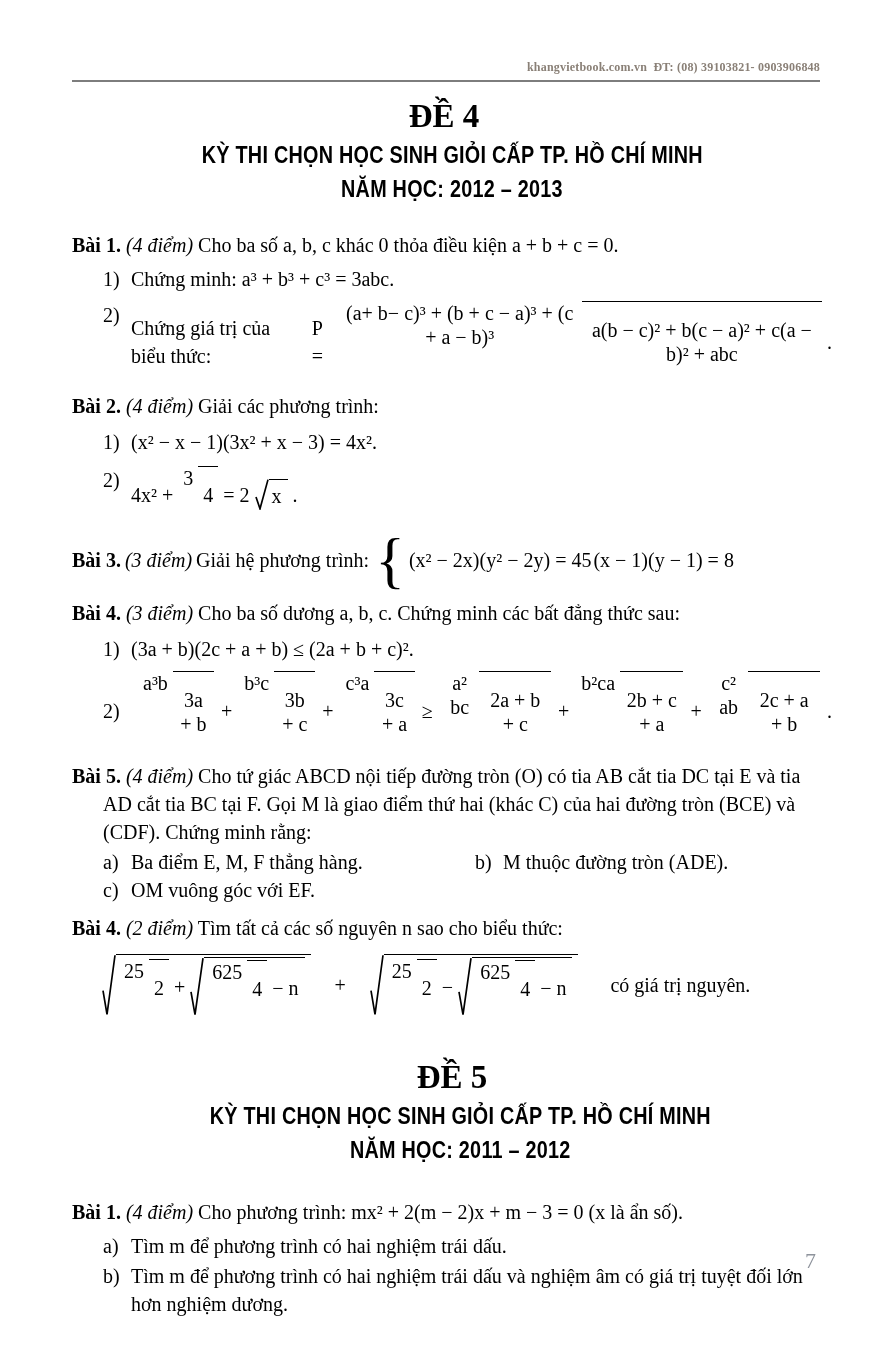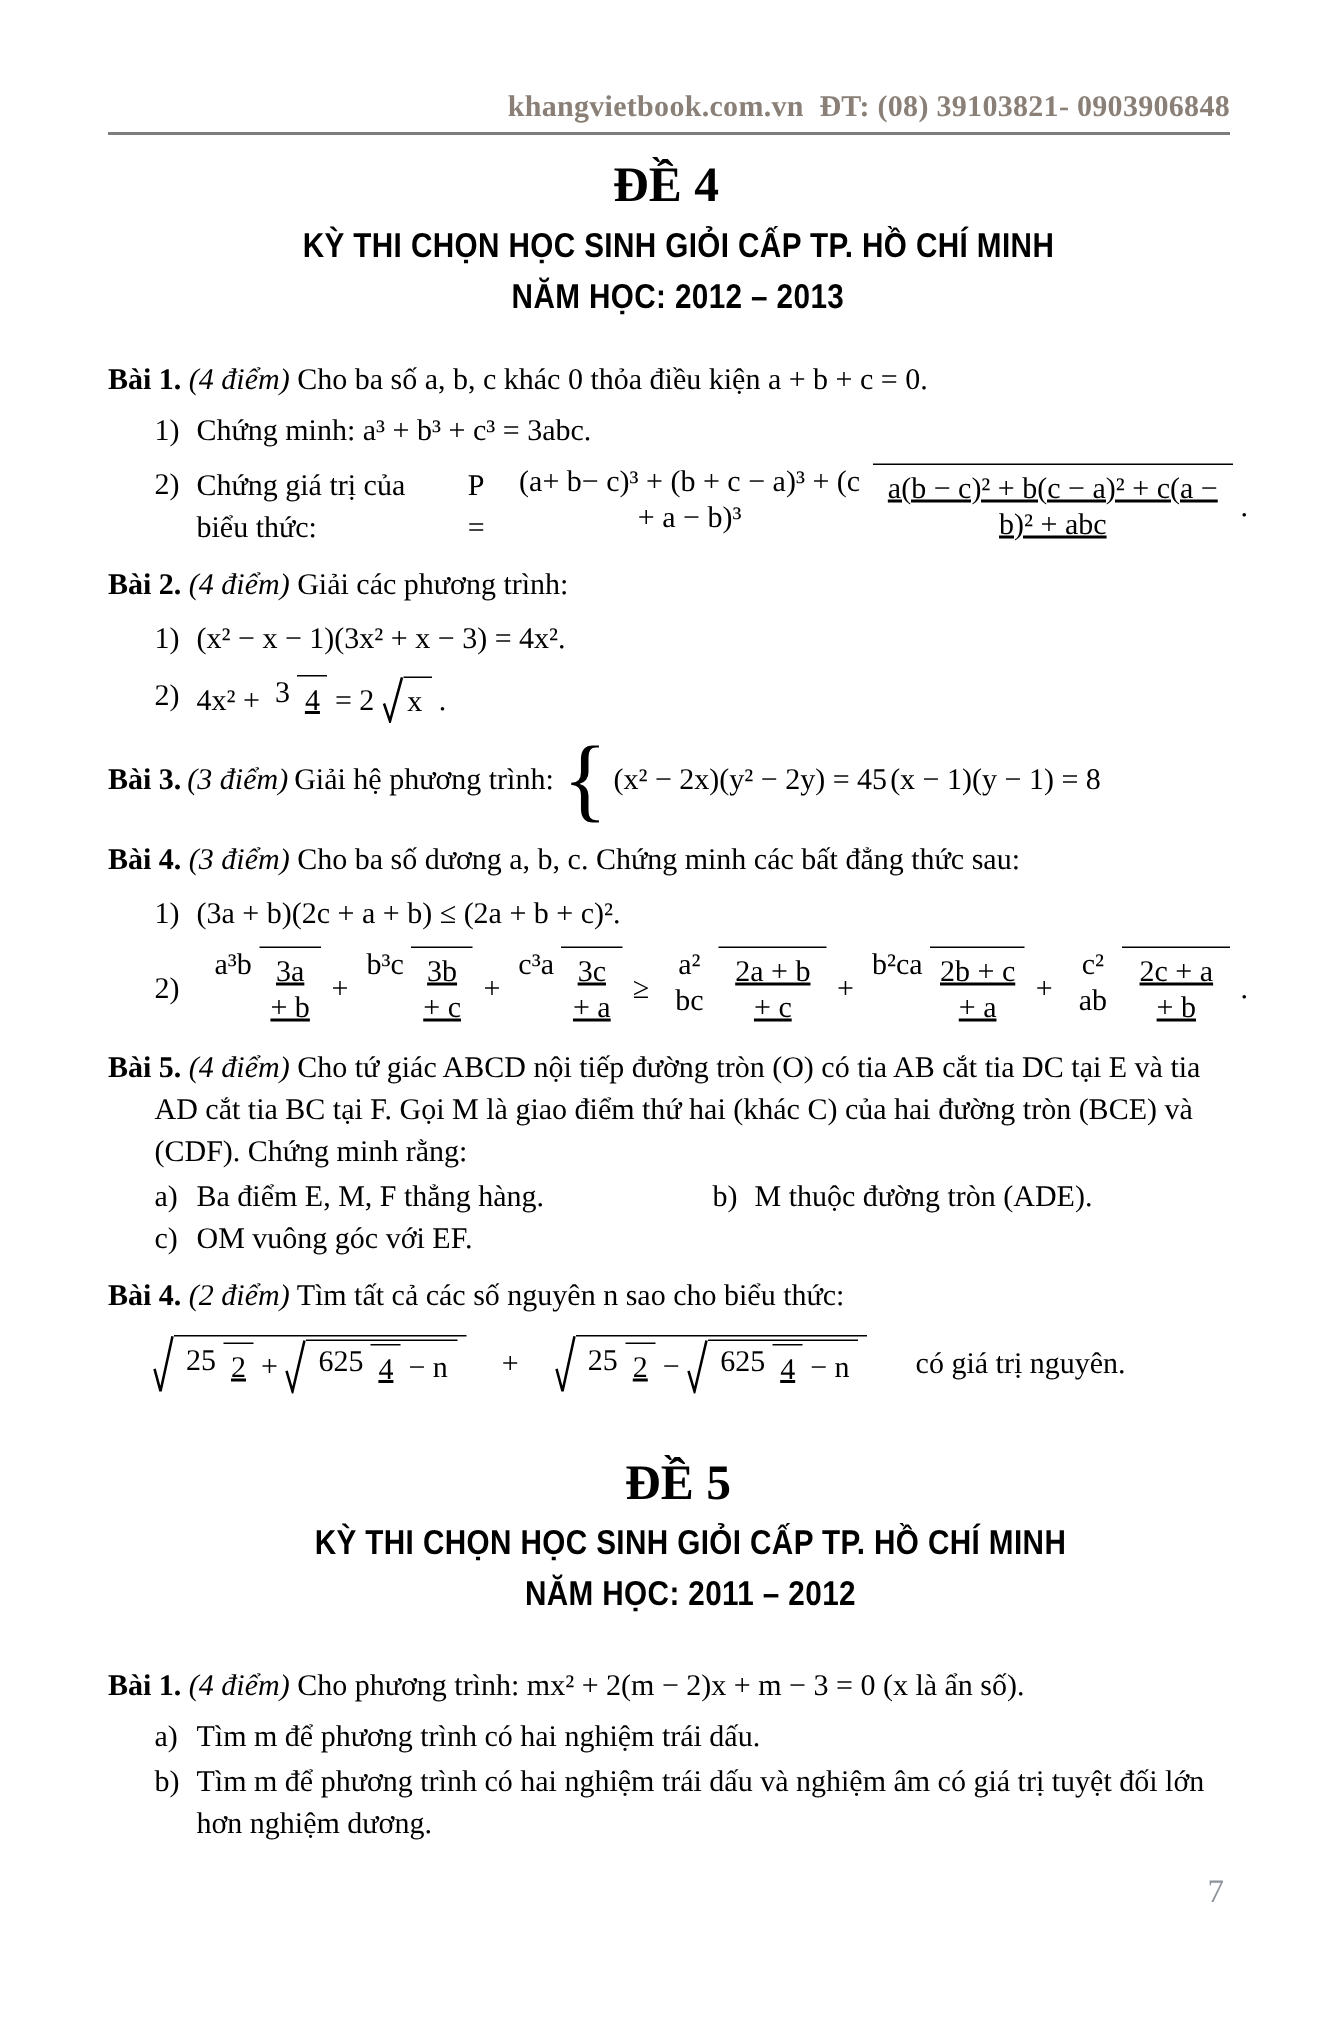--- a/index.html
+++ b/index.html
@@ -3,21 +3,21 @@
 <meta charset="utf-8">
 <style>
   * { margin:0; padding:0; box-sizing:border-box; }
   html,body { background:#ffffff; }
   body {
     width:888px; height:1347px; position:relative; overflow:hidden;
     font-family:"Liberation Serif", serif; font-size:20px; color:#000;
   }
   .site-header {
     margin:60px 68px 0 72px; text-align:right;
-    font-size:20px; font-weight:bold; color:#8a8077; letter-spacing:0.2px;
+    font-size:12px; font-weight:bold; color:#8a8077; letter-spacing:0.2px;
     white-space:pre;
   }
   .rule { margin:5px 68px 0 72px; border-top:2px solid #7d7d7d; }
 
   .exam-title { margin-top:16px; text-align:center; font-weight:bold; font-size:33px; }
   .exam-sub   { margin-top:7px;  text-align:center;padding-left:16px; }
   .exam-sub .cond {
     display:inline-block; font-family:"Liberation Sans", sans-serif;
     font-weight:bold; font-size:23px; transform:scaleX(0.86); transform-origin:center;
     letter-spacing:0.3px;
@@ -32,21 +32,21 @@
 
   .item { display:flex; margin-top:6px; padding-left:31px; line-height:28px; }
   .item .marker { width:28px; flex:none; }
   .item .body   { flex:1; }
 
   .mathline { display:inline-flex; align-items:center; gap:5px; vertical-align:middle; }
 
   .frac { display:inline-flex; flex-direction:row; text-align:center;
           vertical-align:middle; line-height:24px; }
   .frac .num { padding:0 5px; }
-  .frac .den { border-top:1.6px solid #000; padding:4px 5px;text-decoration:underline; }
+  .frac .den { border-top:1.6px solid #000; padding:16px 5px; }
 
   .sqrt { display:inline-flex; position:relative; padding-left:14px; vertical-align:middle; }
   .sqrt > svg { position:absolute; left:0; top:0; width:14px; height:100%; }
   .sqrt > .radicand {
     border-top:1.8px solid #000; display:inline-flex; align-items:center;
     gap:5px; padding:2px 6px 0 3px;
   }
 
   .sysrow { display:flex; align-items:center; gap:4px; margin-top:8px; line-height:28px; }
   .brace { font-size:62px; font-weight:400; line-height:58px; margin-left:2px; }

